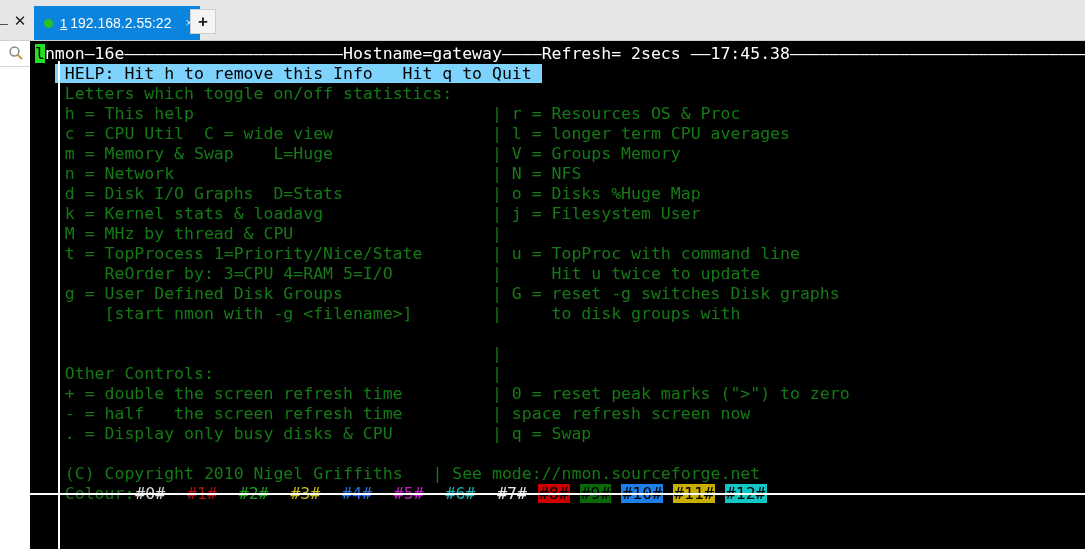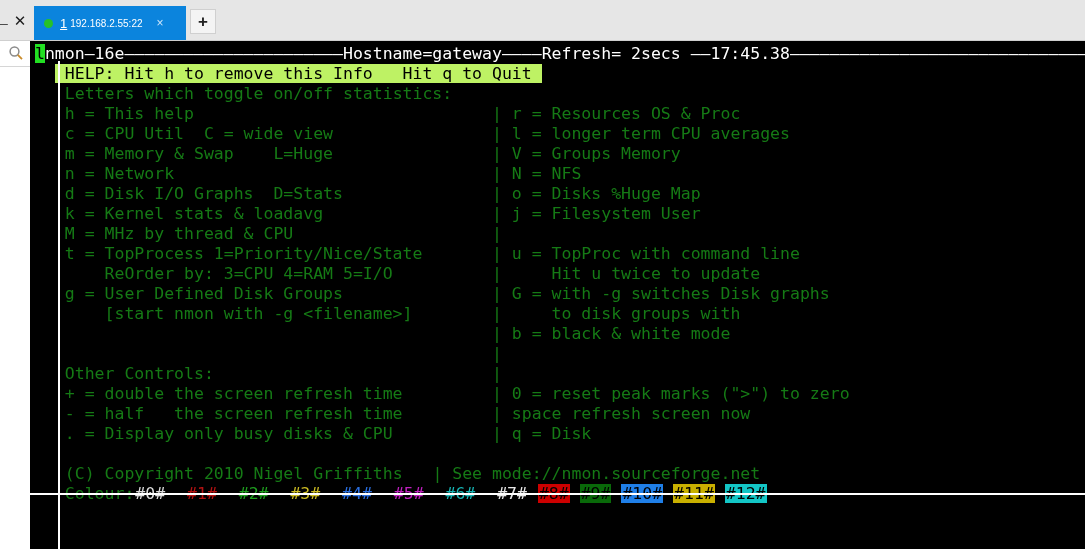--- a/index.html
+++ b/index.html
@@ -96,21 +96,21 @@
   }
   .tab-num {
     color: #ffffff;
     font-size: 13px;
     font-family: "Liberation Sans", sans-serif;
     text-decoration: underline;
     margin-right: 3px;
   }
   .tab-title {
     color: #ffffff;
-    font-size: 10px;
+    font-size: 14px;
     font-family: "Liberation Sans", sans-serif;
     white-space: nowrap;
   }
   .tab-close {
     color: #cfe7fa;
     font-size: 12px;
     margin-left: 14px;
     margin-right: 4px;
     font-family: "Liberation Sans", sans-serif;
   }
@@ -158,21 +158,21 @@
     font-size: 16.5px;
     white-space: pre;
     letter-spacing: 0px;
     color: #157a15;
   }
   .cursor-cell {
     background: #22e022;
     color: #000000;
   }
   .help-hl {
-    background: #bef264;
+    background: #7dd3fc;
     color: #000000;
   }
   .hdr {
     color: #ffffff;
   }
 
   
   .sw { padding: 0 1px; }
 
   .bottomline {
@@ -227,28 +227,28 @@
       <div id="help-rows">
           <div class="row"><span>   h = This help                              </span><span>| r = Resources OS &amp; Proc</span></div>
           <div class="row"><span>   c = CPU Util  C = wide view                </span><span>| l = longer term CPU averages</span></div>
           <div class="row"><span>   m = Memory &amp; Swap    L=Huge                </span><span>| V = Groups Memory</span></div>
           <div class="row"><span>   n = Network                                </span><span>| N = NFS</span></div>
           <div class="row"><span>   d = Disk I/O Graphs  D=Stats               </span><span>| o = Disks %Huge Map</span></div>
           <div class="row"><span>   k = Kernel stats &amp; loadavg                 </span><span>| j = Filesystem User</span></div>
           <div class="row"><span>   M = MHz by thread &amp; CPU                    </span><span>|</span></div>
           <div class="row"><span>   t = TopProcess 1=Priority/Nice/State       </span><span>| u = TopProc with command line</span></div>
           <div class="row"><span>       ReOrder by: 3=CPU 4=RAM 5=I/O          </span><span>|     Hit u twice to update</span></div>
-          <div class="row"><span>   g = User Defined Disk Groups               </span><span>| G = with -g switches Disk graphs</span></div>
+          <div class="row"><span>   g = User Defined Disk Groups               </span><span>| G = reset -g switches Disk graphs</span></div>
           <div class="row"><span>       [start nmon with -g &lt;filename&gt;]        </span><span>|     to disk groups with</span></div>
-          <div class="row"><span>                                              </span><span>| b = black &amp; white mode</span></div>
+          <div class="row"><span>                                              </span></div>
           <div class="row"><span>                                              </span><span>|</span></div>
           <div class="row"><span>   Other Controls:                            </span><span>|</span></div>
           <div class="row"><span>   + = double the screen refresh time         </span><span>| 0 = reset peak marks ("&gt;") to zero</span></div>
           <div class="row"><span>   - = half   the screen refresh time         </span><span>| space refresh screen now</span></div>
-          <div class="row"><span>   . = Display only busy disks &amp; CPU          </span><span>| q = Disk</span></div>
+          <div class="row"><span>   . = Display only busy disks &amp; CPU          </span><span>| q = Swap</span></div>
         </div>
 
       <div class="row"> </div>
 
       <div class="row">  <span> (C) Copyright 2010 Nigel Griffiths</span><span>   </span><span>| See mode://nmon.sourceforge.net</span></div>
 
       <div class="row">  <span> Colour:</span><span id="swatches"><span class="sw" style="color: rgb(220, 220, 220);">#0#</span><span>  </span><span class="sw" style="color: rgb(180, 18, 18);">#1#</span><span>  </span><span class="sw" style="color: rgb(31, 158, 31);">#2#</span><span>  </span><span class="sw" style="color: rgb(204, 187, 34);">#3#</span><span>  </span><span class="sw" style="color: rgb(42, 111, 224);">#4#</span><span>  </span><span class="sw" style="color: rgb(192, 32, 192);">#5#</span><span>  </span><span class="sw" style="color: rgb(23, 182, 182);">#6#</span><span>  </span><span class="sw" style="color: rgb(232, 232, 232);">#7#</span><span> </span><span class="sw" style="color: rgb(0, 0, 0); background: rgb(204, 0, 0);">#8#</span><span> </span><span class="sw" style="color: rgb(0, 0, 0); background: rgb(9, 105, 9);">#9#</span><span> </span><span class="sw" style="color: rgb(0, 0, 0); background: rgb(31, 127, 232);">#10#</span><span> </span><span class="sw" style="color: rgb(0, 0, 0); background: rgb(201, 176, 0);">#11#</span><span> </span><span class="sw" style="color: rgb(0, 0, 0); background: rgb(19, 198, 198);">#12#</span></span></div>
 
     </div>
   </div>

